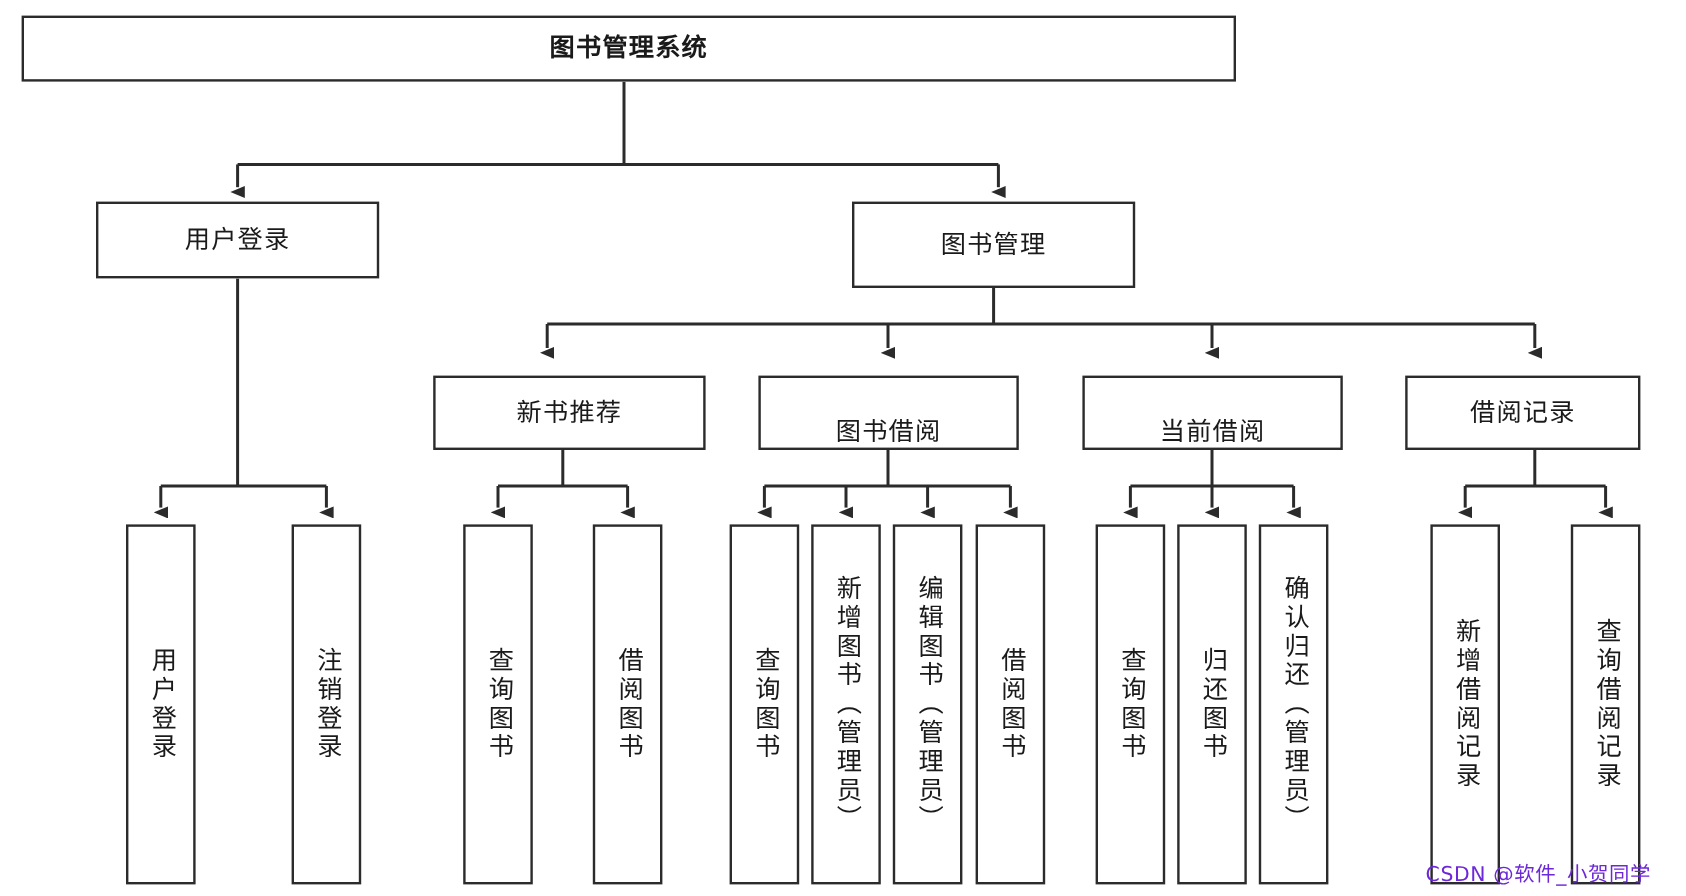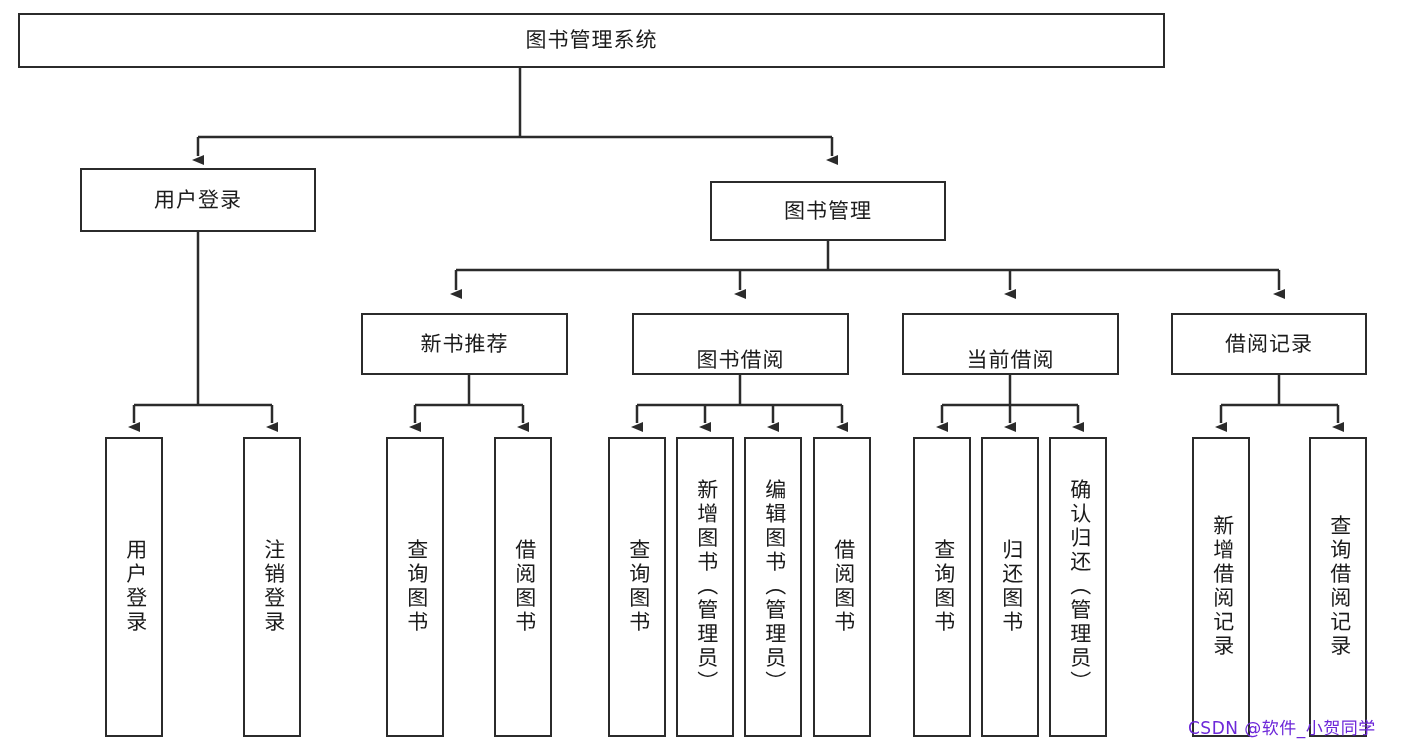--- a/index.html
+++ b/index.html
@@ -123,33 +123,33 @@
       <path d="M1078,405 L1078,423" marker-end="url(#arrow)"></path>
 
       <path d="M1279,375 L1279,405"></path>
       <path d="M1221,405 L1338,405"></path>
       <path d="M1221,405 L1221,423" marker-end="url(#arrow)"></path>
       <path d="M1338,405 L1338,423" marker-end="url(#arrow)"></path>
 
     </g>
   </svg>
 
-  <div class="node root" style="left:18px; top:13px; width:1147px; height:55px;">
+  <div class="node root" style="left:18px; top:13px; width:1012px; height:55px;font-weight:bold;">
     <span class="node-label">图书管理系统</span>
   </div>
 
   <div class="node lvl1" style="left:80px; top:168px; width:236px; height:64px;">
     <span class="node-label">用户登录</span>
   </div>
 
-  <div class="node lvl1" style="left:710px; top:168px; width:236px; height:60px;margin-top:13px;">
+  <div class="node lvl1" style="left:710px; top:168px; width:236px; height:72px;">
     <span class="node-label">图书管理</span>
   </div>
 
-  <div class="node lvl2" style="left:361px; top:313px; width:207px; height:62px;">
+  <div class="node lvl2" style="left:361px; top:313px; width:227px; height:62px;">
     <span class="node-label">新书推荐</span>
   </div>
 
   <div class="node lvl2" style="left:632px; top:313px; width:217px; height:62px;align-items:flex-end;">
     <span class="node-label">图书借阅</span>
   </div>
 
   <div class="node lvl2" style="left:902px; top:313px; width:217px; height:62px;align-items:flex-end;">
     <span class="node-label">当前借阅</span>
   </div>

